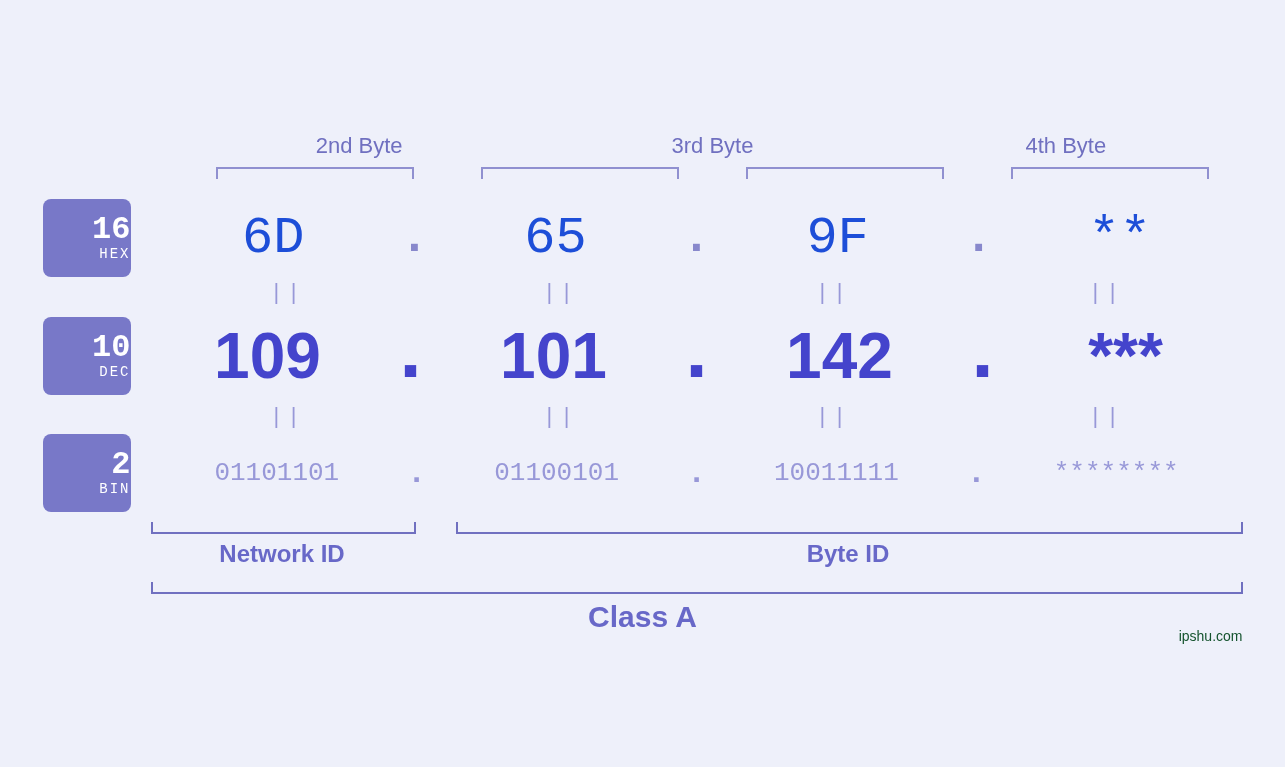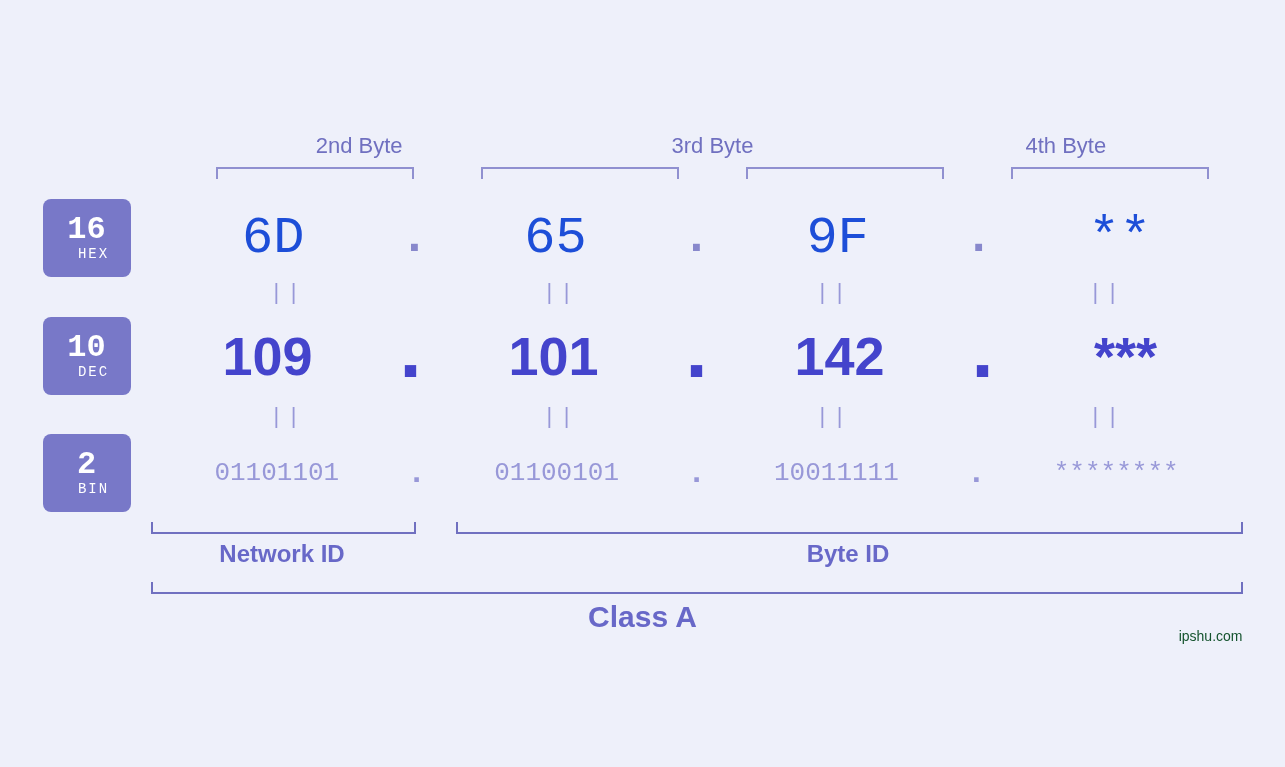--- a/index.html
+++ b/index.html
@@ -63,21 +63,21 @@
       margin-bottom: 0;
     }
 
     .base-badge {
       width: 88px;
       height: 78px;
       background-color: #7878c8;
       border-radius: 8px;
       display: flex;
       flex-direction: column;
-      align-items: center;
+      align-items: flex-end;
       justify-content: center;
       color: white;
       margin-right: 20px;
       flex-shrink: 0;
     }
 
     .base-number {
       font-size: 32px;
       font-weight: bold;
       line-height: 1;
@@ -113,21 +113,21 @@
     
     .hex-value {
       color: #1d4ed8;
       font-size: 52px;
       font-family: 'Courier New', Courier, monospace;
     }
 
     
     .dec-value {
       color: #4444cc;
-      font-size: 54px;
+      font-size: 64px;
       font-weight: bold;
       font-family: Arial, sans-serif;
     }
 
     .dec-dot {
       color: #4444cc;
       font-size: 80px;
       font-weight: bold;
       padding: 0 2px;
       flex-shrink: 0;

